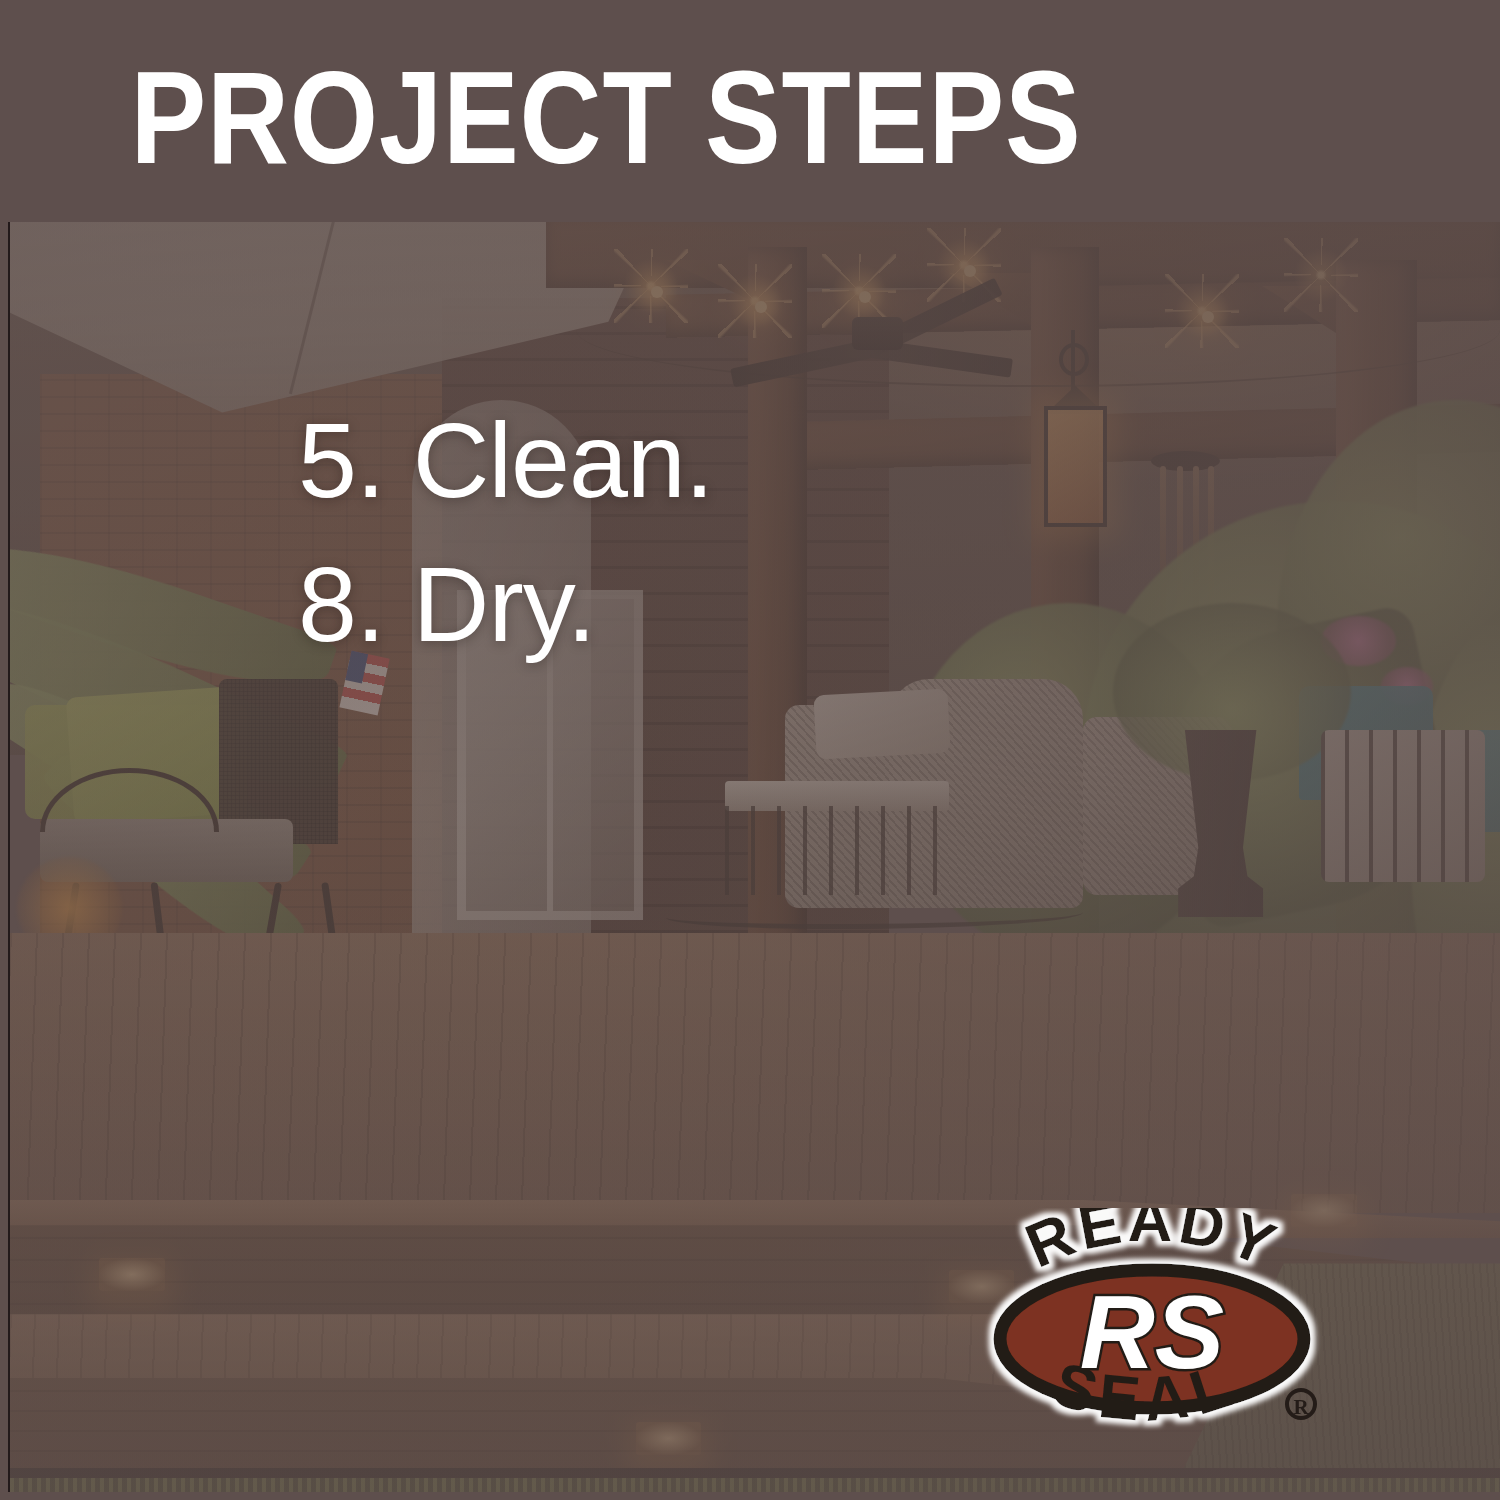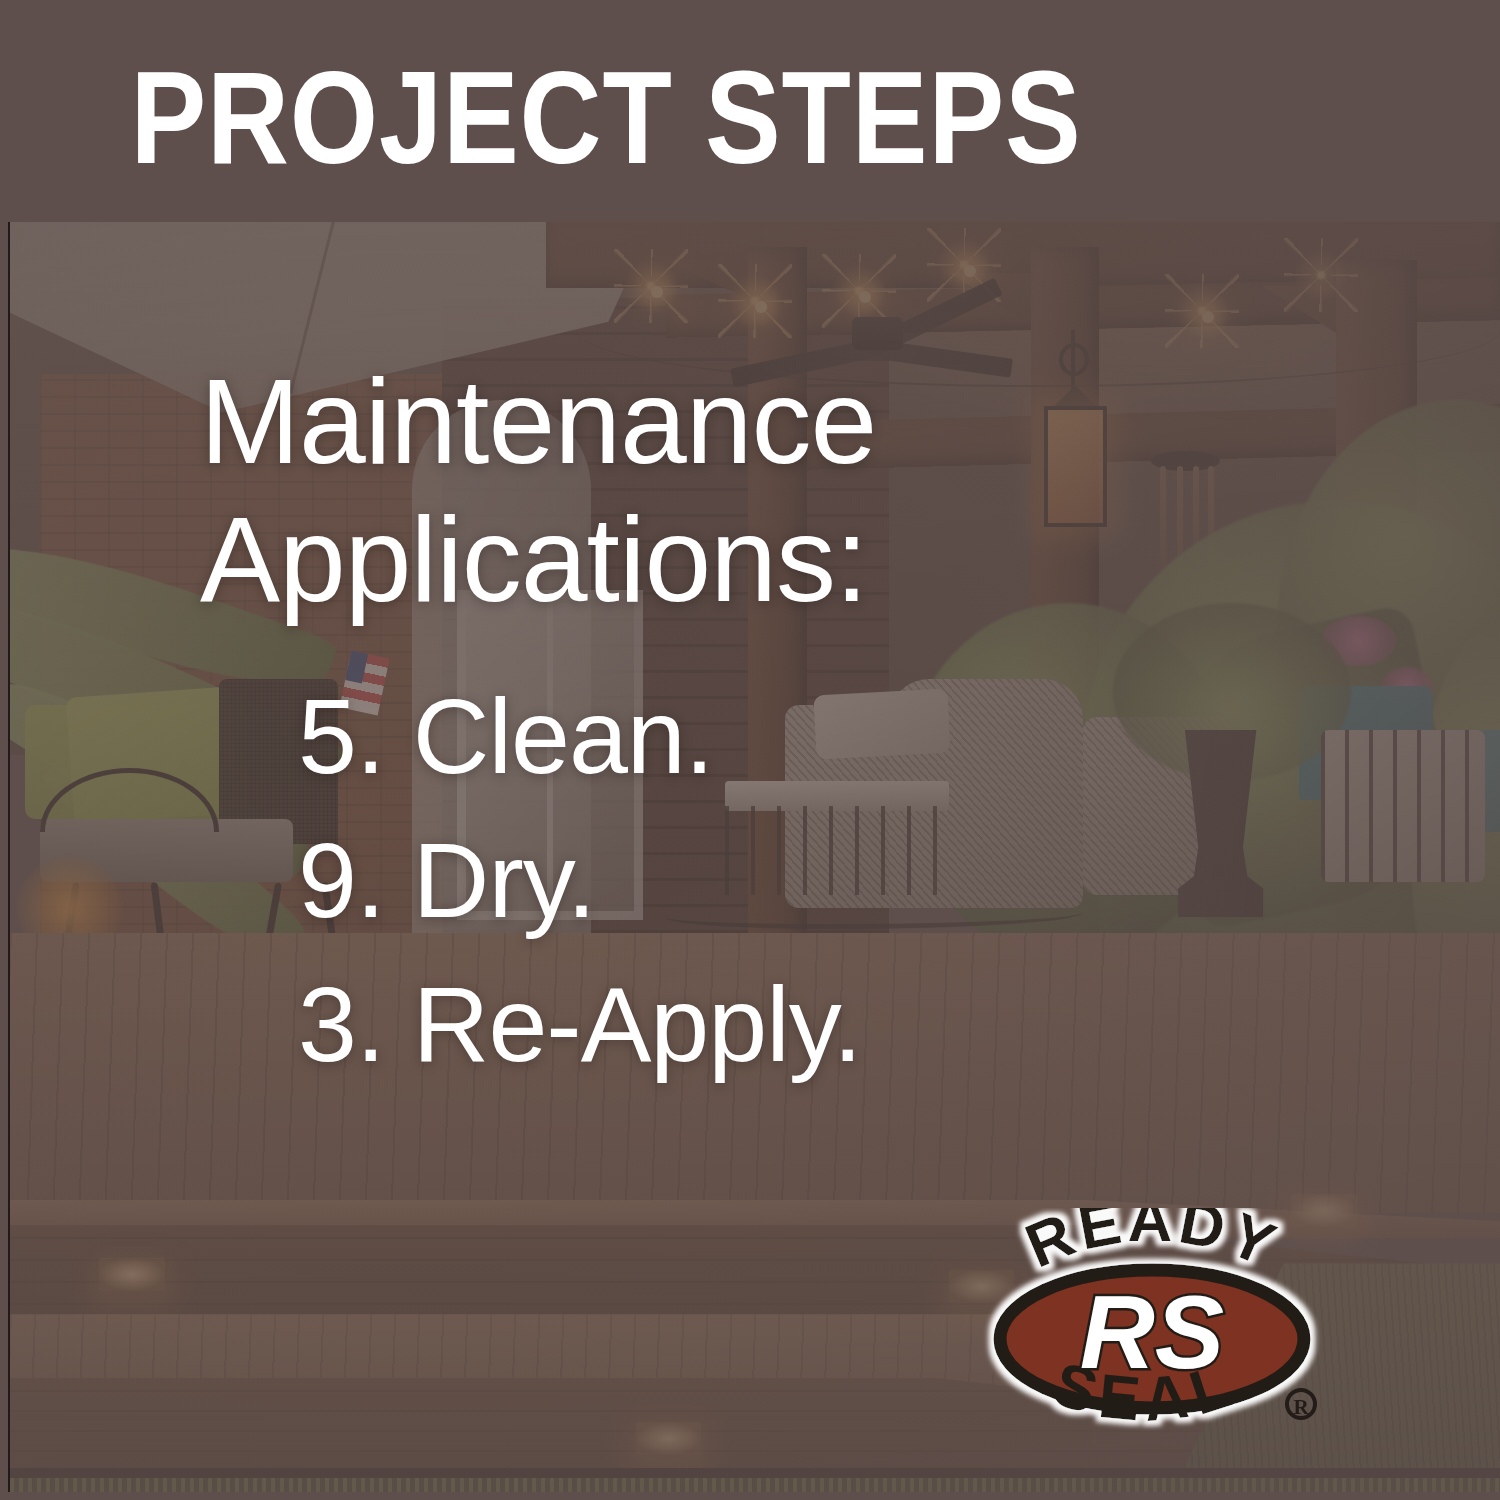--- a/index.html
+++ b/index.html
@@ -568,28 +568,23 @@
 
       <div class="photo-wash"></div>
     </div>
   </div>
 
   <div class="header-band">
     <div class="header-title">PROJECT STEPS</div>
   </div>
 
   <div class="copy-block">
-    <div class="headline">
-      <div>Maintenance</div>
-      <div>Applications:</div>
-    </div>
     <ul class="steps-list">
       <li>5. Clean.</li>
-      <li>9. Dry.</li>
-      <li>3. Re-Apply.</li>
+      <li>8. Dry.</li>
     </ul>
   </div>
 
   <div class="logo">
     <svg viewBox="0 0 400 262" xmlns="http://www.w3.org/2000/svg">
       <defs>
         <path id="arc-top" d="M 36 118 A 168 108 0 0 1 364 118"></path>
         <path id="arc-bot" d="M 44 150 A 164 104 0 0 0 344 150"></path>
         <filter id="logo-glow" x="-25%" y="-25%" width="150%" height="150%">
           <feMorphology in="SourceAlpha" operator="dilate" radius="5" result="thick"></feMorphology>

